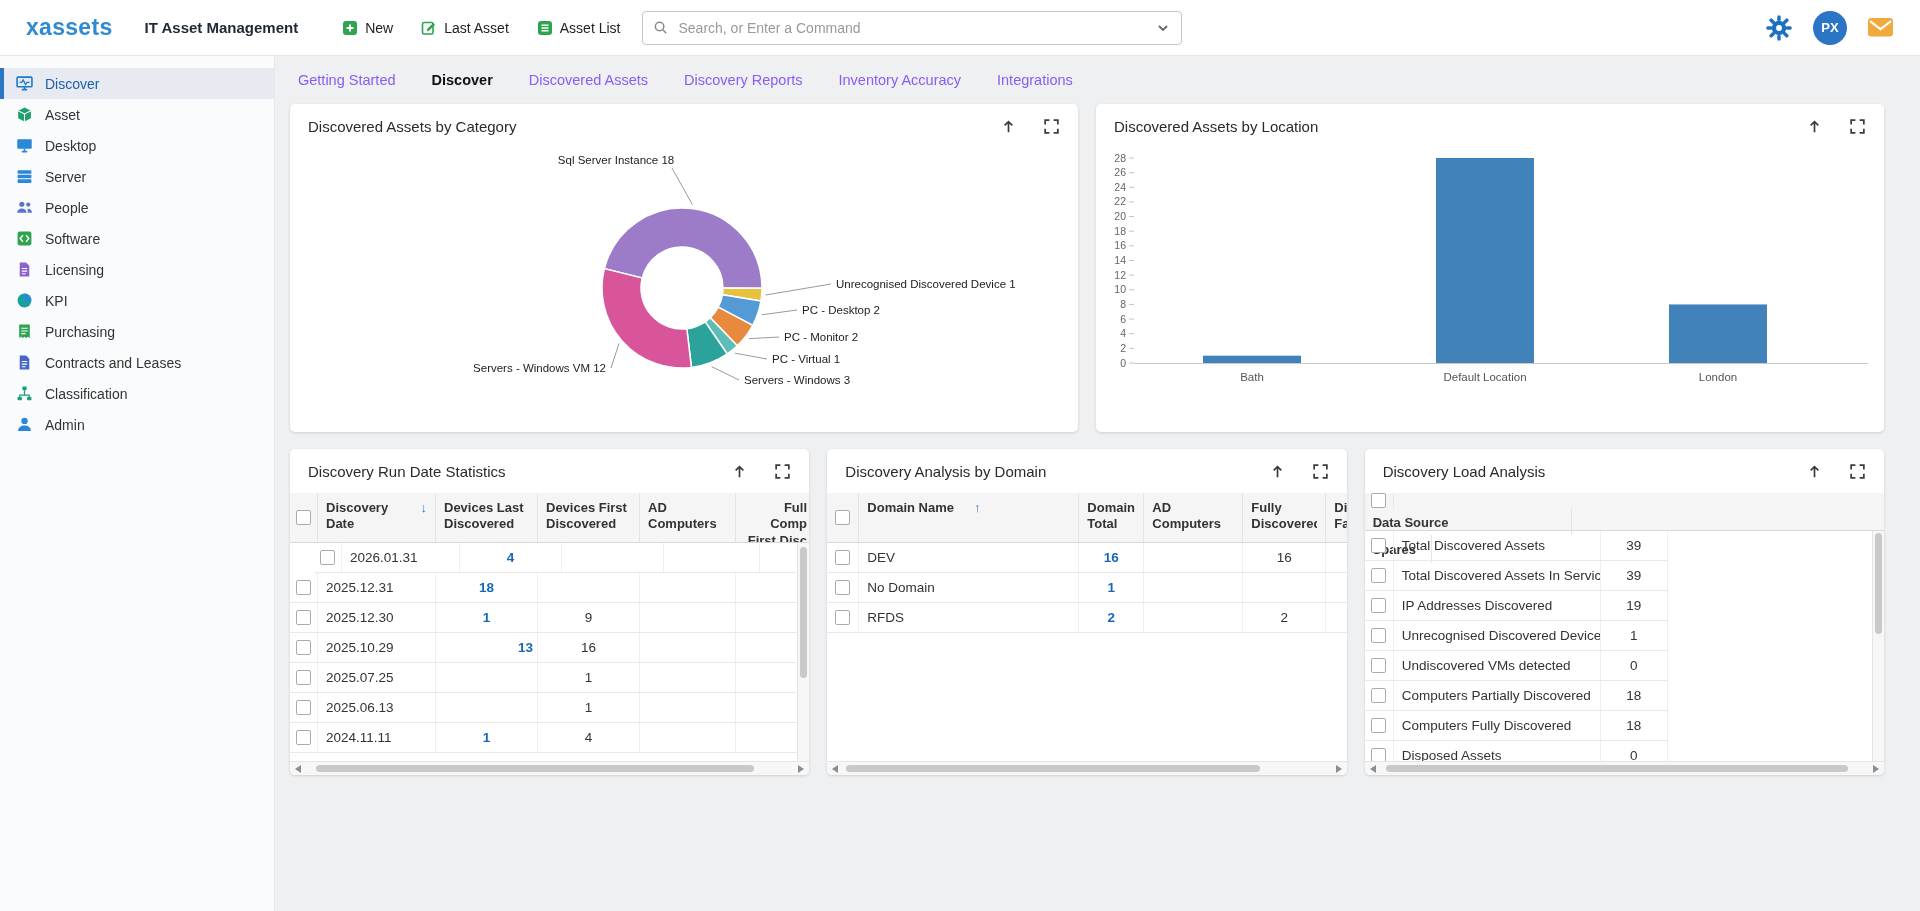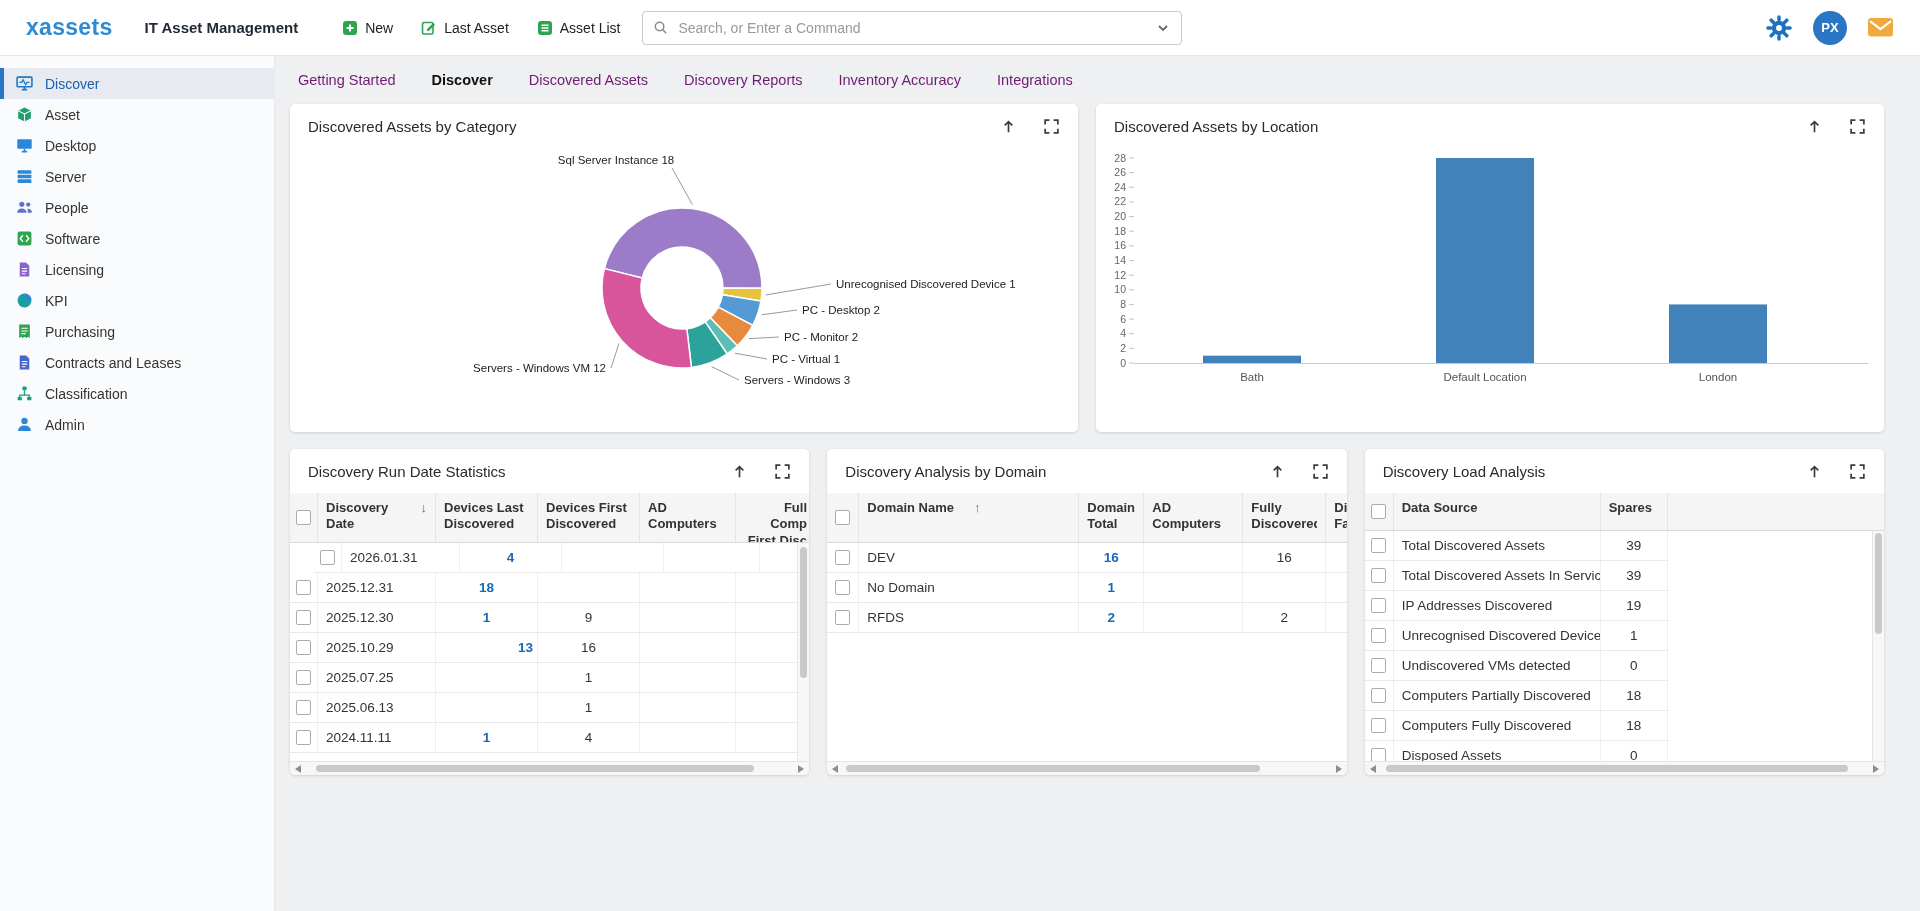--- a/index.html
+++ b/index.html
@@ -26,21 +26,21 @@
     display:flex;align-items:center;justify-content:center;cursor:pointer;}
   
   .app{display:flex;height:855px;}
   .sidebar{width:275px;background:#fafbfc;border-right:1px solid #e8e8e8;padding-top:12px;flex:none;}
   .sb-item{height:31px;display:flex;align-items:center;gap:12px;padding:0 12px;border-left:4px solid transparent;
     font-size:14px;color:#333;cursor:pointer;}
   .sb-item.active{background:#e7eaf0;border-left-color:#2a76c5;color:#1a5fae;}
   .sb-ico svg{width:17px;height:17px;display:block;}
   .main{flex:1;padding:0 36px 0 15px;}
   .tabs{height:48px;display:flex;align-items:center;gap:36px;padding-left:8px;}
-  .tab{font-size:14.5px;color:#701a75;cursor:pointer;white-space:nowrap;}
+  .tab{font-size:14.5px;color:#8b5cf6;cursor:pointer;white-space:nowrap;}
   .tab.active{color:#111;font-weight:700;}
   .row{display:flex;gap:18px;}
   .row1 .panel{height:328px;}
   .row2{margin-top:17px;}
   .row2 .panel{height:326px;}
   .panel{flex:1;background:#fff;border-radius:5px;box-shadow:0 1px 3px rgba(0,0,0,.14);position:relative;overflow:hidden;}
   .p-head{height:44px;display:flex;align-items:center;padding:0 18px;gap:26px;}
   .p-title{flex:1;font-size:15px;color:#2a2a2a;white-space:nowrap;}
   .picon{cursor:pointer;} .picon svg{width:17px;height:17px;display:block;}
   .chart-wrap{position:absolute;left:0;right:0;top:44px;bottom:0;}
@@ -603,21 +603,21 @@
                 <path d="M8 13.5V3.5M4.4 7L8 3.4 11.6 7"></path>
               </svg>
             </span>
           <span class="picon expand">
               <svg viewBox="0 0 16 16" fill="none" stroke="#3c3c3c" stroke-width="1.6">
                 <path d="M2 6V2h4M10 2h4v4M14 10v4h-4M6 14H2v-4"></path>
               </svg>
             </span>
         </div>
         <div class="gridwrap" id="t-load">
-            <div class="grid-head" style="height: 38px;">
+            <div class="grid-head" style="height: 38px; flex-direction: column;">
               <div class="gh-cell cb-cell" style="width: 29px; align-items: center;">
                 <span class="cb"></span>
               </div>
               <div class="gh-cell" style="width: 207px;">
                 <span class="gh-label">Data Source</span>
               </div>
               <div class="gh-cell" style="width: 67px;">
                 <span class="gh-label">Spares</span>
               </div>
             </div>

